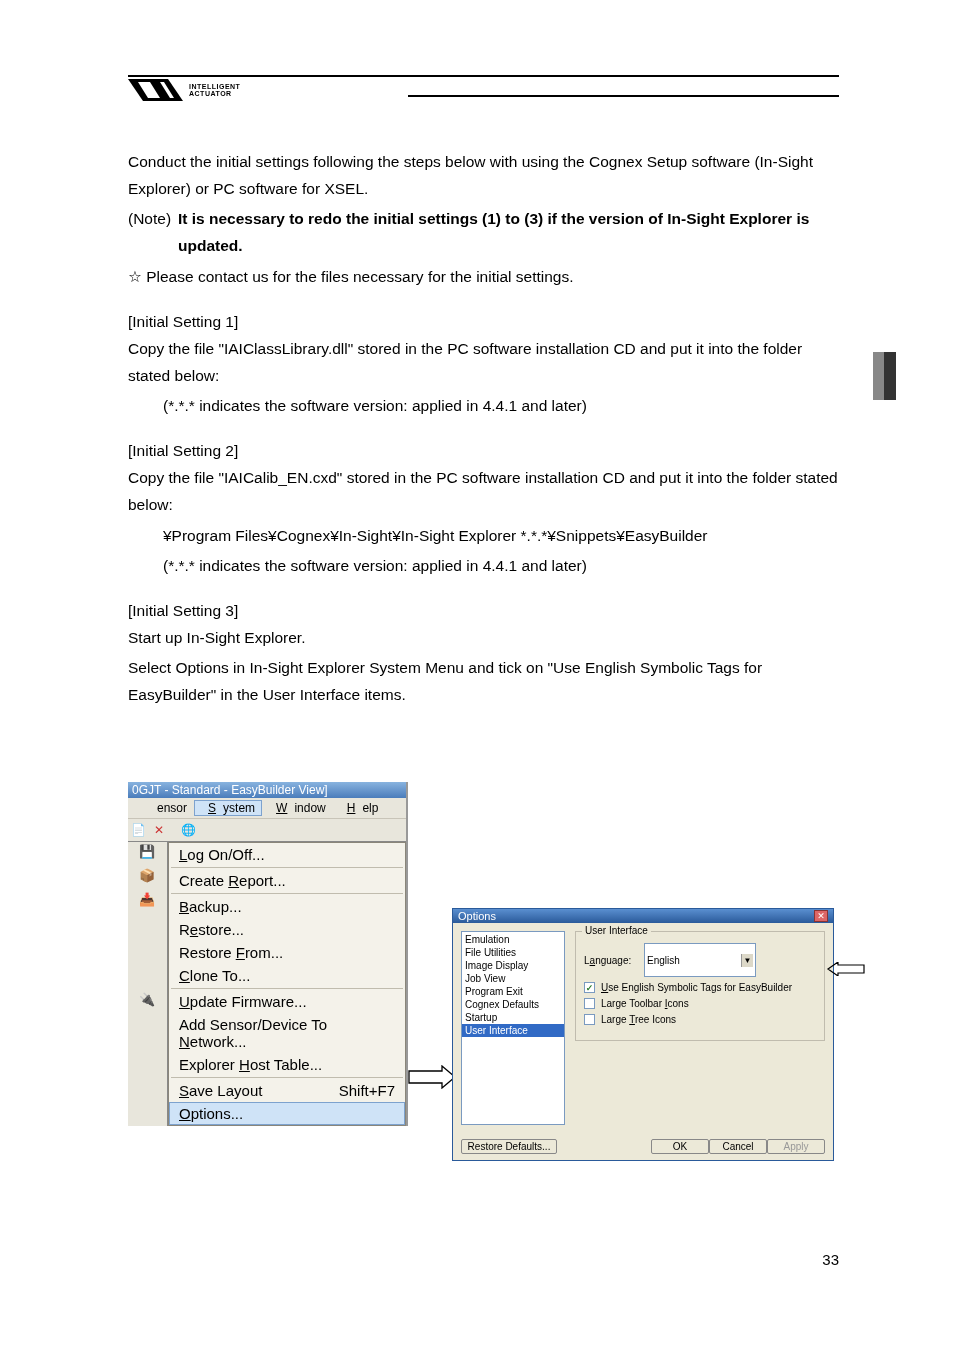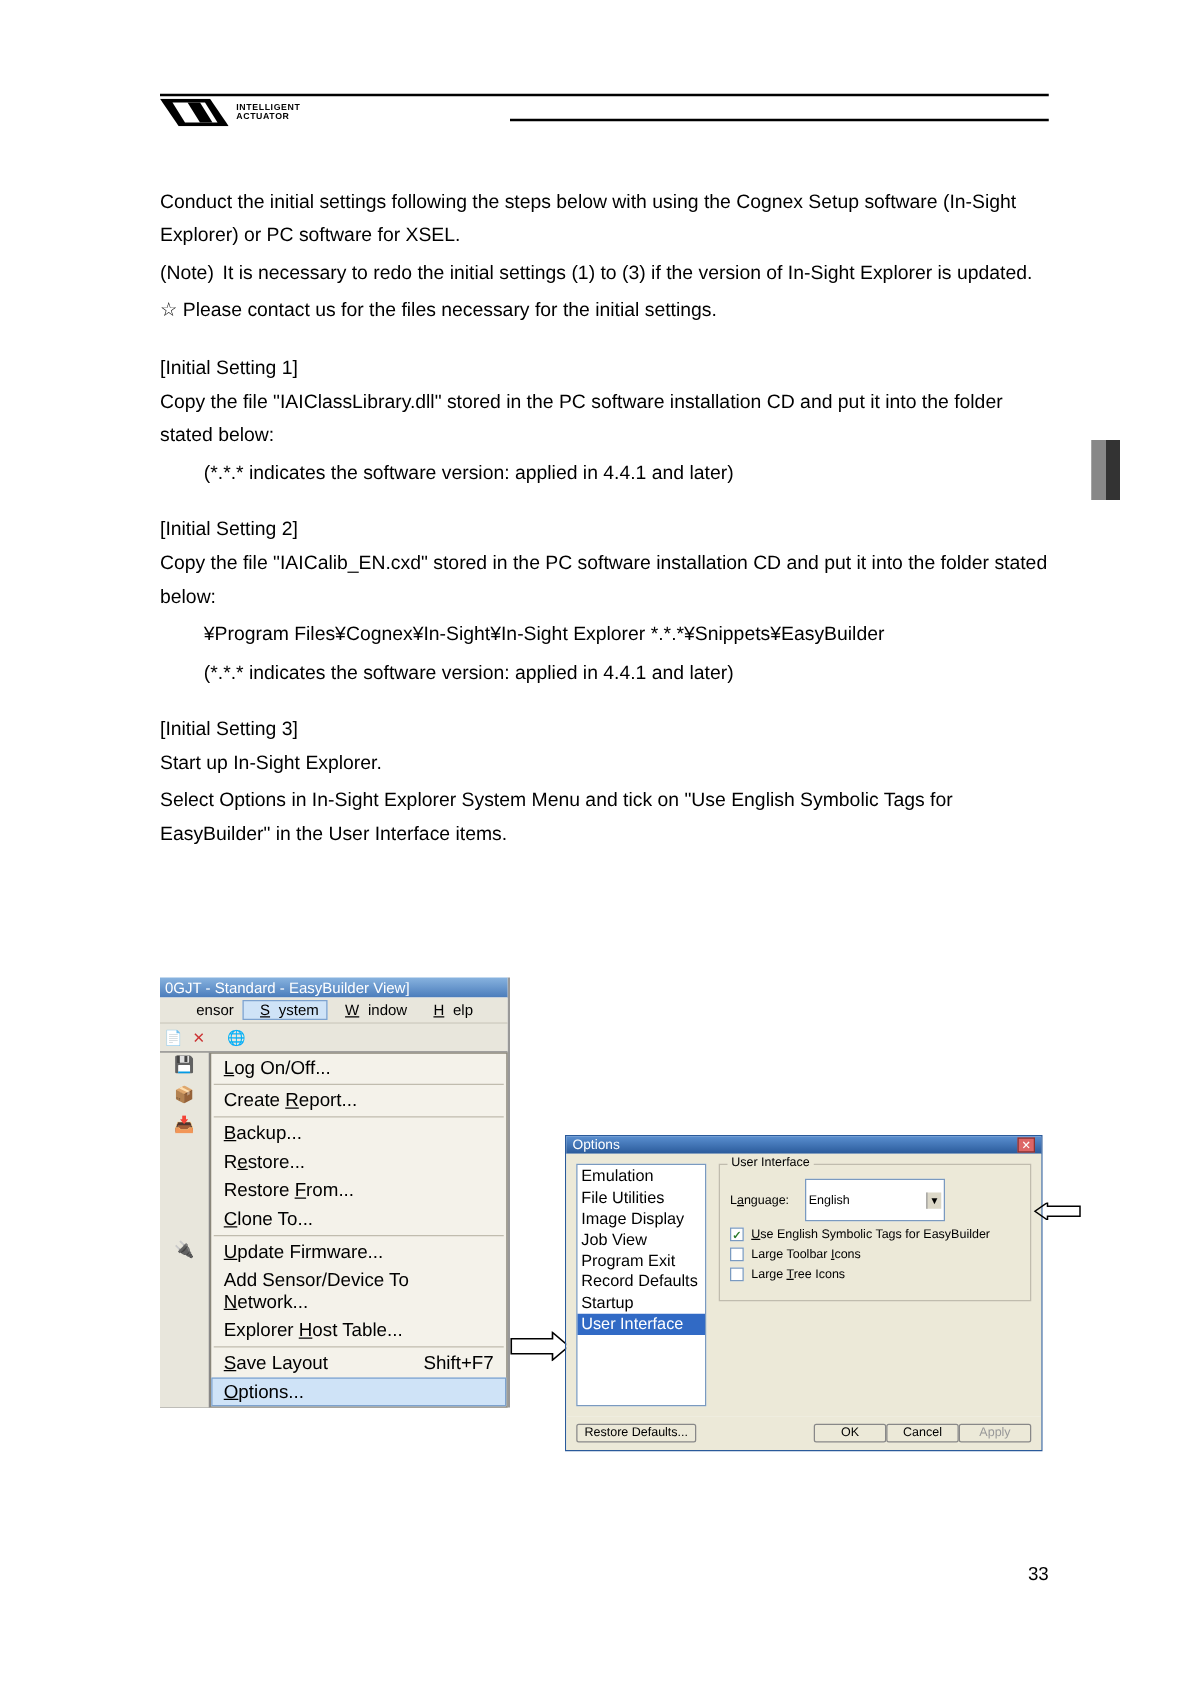--- a/index.html
+++ b/index.html
@@ -195,21 +195,21 @@
     background: #ece9d8;
     display: flex;
     padding: 8px;
     gap: 10px;
     height: 210px;
   }
   .shot2-list {
     width: 104px;
     background: #fff;
     border: 1px solid #7a9ac0;
-    font-size: 13px;
+    font-size: 10px;
     padding: 1px 0;
   }
   .list-item { padding: 0 3px; line-height: 1.3; }
   .list-item.sel { background: #316ac5; color: #fff; }
   .shot2-right { flex: 1; }
   .fieldset {
     border: 1px solid #c0bcae;
     padding: 6px 8px 10px;
     position: relative;
     margin-top: 0;
@@ -316,21 +316,21 @@
   <div class="header-line-extension"></div>
 </div>
 
 <div class="side-tab"></div>
 
 <div class="content">
 
   <div class="para">Conduct the initial settings following the steps below with using the Cognex Setup software (In-Sight Explorer) or PC software for XSEL.</div>
   <div class="para" style="display:flex;">
     <span style="width:50px;">(Note)</span>
-    <span style="flex:1;">It is necessary to redo the initial settings (1) to (3) if the version of In-Sight Explorer is updated.</span>
+    <span style="flex:1;font-weight:bold;">It is necessary to redo the initial settings (1) to (3) if the version of In-Sight Explorer is updated.</span>
   </div>
   <div class="para">☆ Please contact us for the files necessary for the initial settings.</div>
 
   <div class="block">[Initial Setting 1]</div>
   <div class="para">Copy the file "IAIClassLibrary.dll" stored in the PC software installation CD and put it into the folder stated below:</div>
   <div class="para indent">(*.*.* indicates the software version: applied in 4.4.1 and later)</div>
 
   <div class="block">[Initial Setting 2]</div>
   <div class="para">Copy the file "IAICalib_EN.cxd" stored in the PC software installation CD and put it into the folder stated below:</div>
   <div class="para indent">¥Program Files¥Cognex¥In-Sight¥In-Sight Explorer *.*.*¥Snippets¥EasyBuilder</div>
@@ -417,21 +417,21 @@
     <span>Options</span>
     <span class="shot2-close">✕</span>
   </div>
   <div class="shot2-body">
     <div class="shot2-list">
       <div class="list-item">Emulation</div>
       <div class="list-item">File Utilities</div>
       <div class="list-item">Image Display</div>
       <div class="list-item">Job View</div>
       <div class="list-item">Program Exit</div>
-      <div class="list-item">Record Defaults</div>
+      <div class="list-item">Cognex Defaults</div>
       <div class="list-item">Startup</div>
       <div class="list-item sel">User Interface</div>
     </div>
     <div class="shot2-right">
       <div class="fieldset">
         <div class="fieldset-legend">User Interface</div>
         <div class="form-row">
           <span style="width:54px;">L<span class="underline">a</span>nguage:</span>
           <div class="dropdown">
             <span>English</span>

